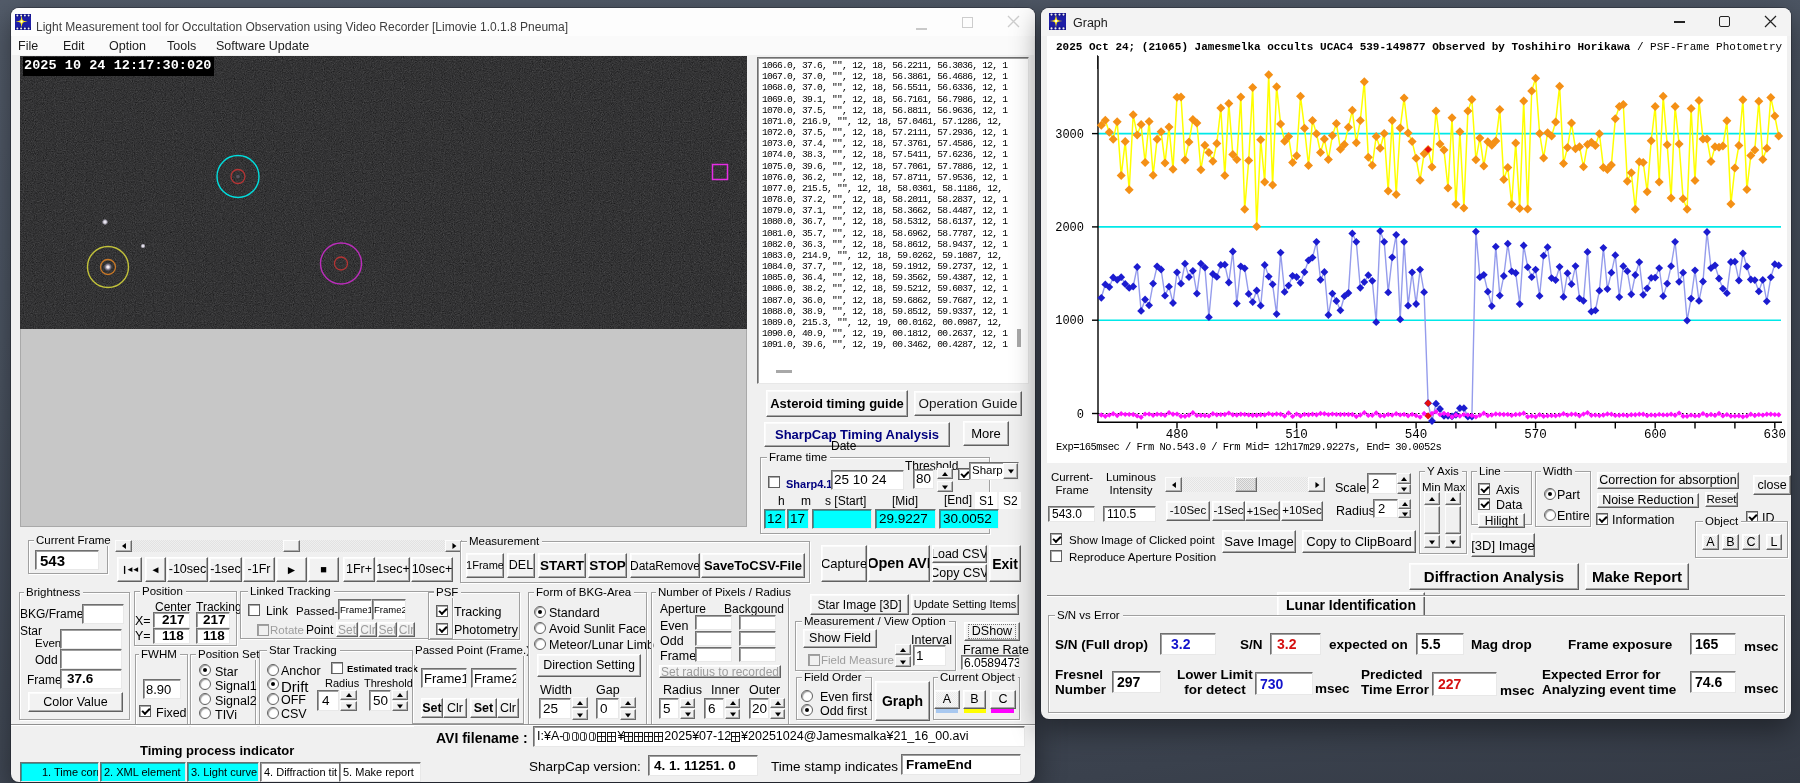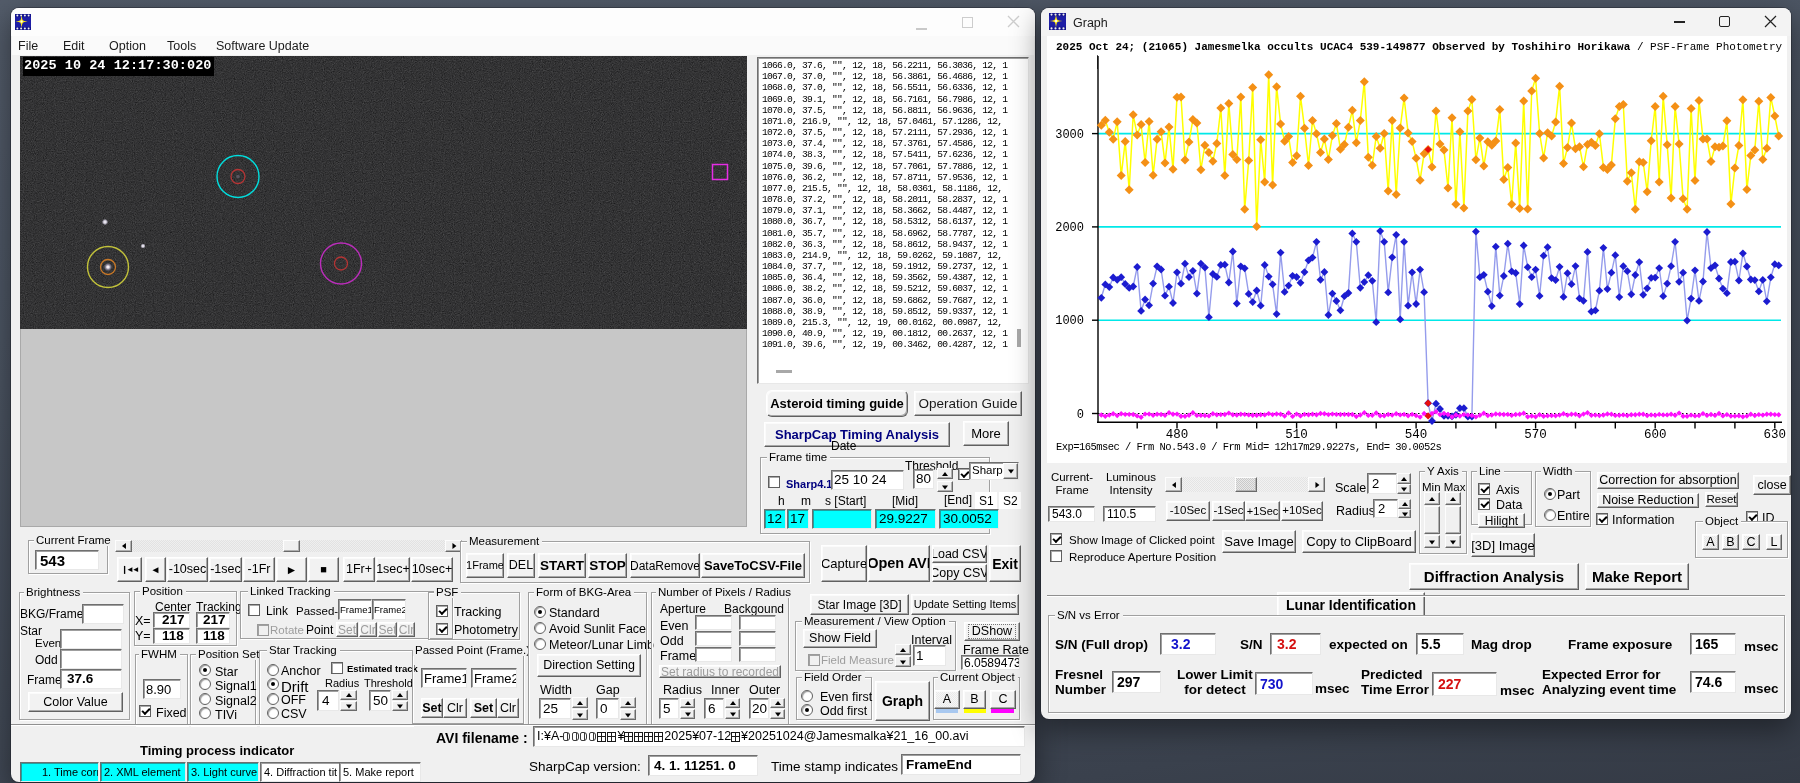--- a/index.html
+++ b/index.html
@@ -35,20 +35,21 @@
       <circle cx="6.5" cy="1.6" r="1.05" fill="#f2f2f2"></circle>
       <circle cx="10.5" cy="1.6" r="1.05" fill="#f2f2f2"></circle>
       <circle cx="14.5" cy="1.6" r="1.05" fill="#f2f2f2"></circle>
 <circle cx="2.5" cy="15.4" r="1.05" fill="#f2f2f2"></circle>
       <circle cx="6.5" cy="15.4" r="1.05" fill="#f2f2f2"></circle>
       <circle cx="10.5" cy="15.4" r="1.05" fill="#f2f2f2"></circle>
       <circle cx="14.5" cy="15.4" r="1.05" fill="#f2f2f2"></circle>
 <path d="M7 1.5 Q7.6 6 8.3 6.7 Q9 7.4 13.5 8 Q9 8.6 8.3 9.3 Q7.6 10 7 14.5 Q6.4 10 5.7 9.3 Q5 8.6 0.5 8 Q5 7.4 5.7 6.7 Q6.4 6 7 1.5 Z" fill="#ffe818"></path>
 <circle cx="7" cy="8" r="1.2" fill="#fffdf0"></circle>
 </svg>
+    <div class="t" style="left:25px;top:13px;font-size:12px;color:#3e3e3e">Light Measurement tool for Occultation Observation using Video Recorder [Limovie 1.0.1.8 Pneuma]</div>
     <div class="abs" style="left:905px;top:20px;width:11px;height:2px;background:#c9c9c9"></div>
     <div class="abs" style="left:951px;top:9px;width:11px;height:11px;border:1.5px solid #cdcdcd"></div>
     <svg class="abs" style="left:996px;top:7px" width="13" height="13">
       <path d="M1 1 L12 12 M12 1 L1 12" stroke="#cdcdcd" stroke-width="1.3"></path>
     </svg>
     <div class="abs" style="left:1px;top:28px;width:1022px;height:19px;background:#fafafa"></div>
     <div class="t" style="left:7px;top:31px;font-size:12.5px;color:#1b1b1b">File</div>
     <div class="t" style="left:52px;top:31px;font-size:12.5px;color:#1b1b1b">Edit</div>
     <div class="t" style="left:98px;top:31px;font-size:12.5px;color:#1b1b1b">Option</div>
     <div class="t" style="left:156px;top:31px;font-size:12.5px;color:#1b1b1b">Tools</div>
@@ -85,21 +86,21 @@
 <circle cx="88" cy="211" r="20.5" fill="none" stroke="#c2c23a" stroke-width="1.4"></circle>
 <circle cx="88" cy="211" r="7.5" fill="none" stroke="#c87828" stroke-width="1.3"></circle>
 <circle cx="321" cy="207.5" r="20.5" fill="none" stroke="#bb2dbb" stroke-width="1.4"></circle>
 <circle cx="321" cy="207.5" r="6.5" fill="none" stroke="#b63535" stroke-width="1.3"></circle>
 <rect x="692.5" y="108.5" width="15" height="15" fill="none" stroke="#e52ee5" stroke-width="1.5"></rect>
 </svg>
     <div class="t" style="left:12px;top:49px;font-size:13.5px;font-family:'Liberation Mono',monospace;font-weight:bold;color:#fff;background:#000;padding:1px 3px 2px 1px;letter-spacing:0.05px">2025 10 24 12:17:30:020</div>
     <div class="fld" style="left:746px;top:49px;width:272px;height:327px;font-family:'Liberation Mono',monospace;font-size:9.6px;display:block;padding:2px 0 0 4px;letter-spacing:-0.75px;line-height:11.17px;">1066.0, 37.6, "", 12, 18, 56.2211, 56.3036, 12, 1<br>1067.0, 37.0, "", 12, 18, 56.3861, 56.4686, 12, 1<br>1068.0, 37.0, "", 12, 18, 56.5511, 56.6336, 12, 1<br>1069.0, 39.1, "", 12, 18, 56.7161, 56.7986, 12, 1<br>1070.0, 37.5, "", 12, 18, 56.8811, 56.9636, 12, 1<br>1071.0, 216.9, "", 12, 18, 57.0461, 57.1286, 12, <br>1072.0, 37.5, "", 12, 18, 57.2111, 57.2936, 12, 1<br>1073.0, 37.4, "", 12, 18, 57.3761, 57.4586, 12, 1<br>1074.0, 38.3, "", 12, 18, 57.5411, 57.6236, 12, 1<br>1075.0, 39.6, "", 12, 18, 57.7061, 57.7886, 12, 1<br>1076.0, 36.2, "", 12, 18, 57.8711, 57.9536, 12, 1<br>1077.0, 215.5, "", 12, 18, 58.0361, 58.1186, 12, <br>1078.0, 37.2, "", 12, 18, 58.2011, 58.2837, 12, 1<br>1079.0, 37.1, "", 12, 18, 58.3662, 58.4487, 12, 1<br>1080.0, 36.7, "", 12, 18, 58.5312, 58.6137, 12, 1<br>1081.0, 35.7, "", 12, 18, 58.6962, 58.7787, 12, 1<br>1082.0, 36.3, "", 12, 18, 58.8612, 58.9437, 12, 1<br>1083.0, 214.9, "", 12, 18, 59.0262, 59.1087, 12, <br>1084.0, 37.7, "", 12, 18, 59.1912, 59.2737, 12, 1<br>1085.0, 36.4, "", 12, 18, 59.3562, 59.4387, 12, 1<br>1086.0, 38.2, "", 12, 18, 59.5212, 59.6037, 12, 1<br>1087.0, 36.0, "", 12, 18, 59.6862, 59.7687, 12, 1<br>1088.0, 38.9, "", 12, 18, 59.8512, 59.9337, 12, 1<br>1089.0, 215.3, "", 12, 19, 00.0162, 00.0987, 12, <br>1090.0, 40.9, "", 12, 19, 00.1812, 00.2637, 12, 1<br>1091.0, 39.6, "", 12, 19, 00.3462, 00.4287, 12, 1</div>
     <div class="abs" style="left:1006px;top:321px;width:4px;height:18px;background:#a8a8a8"></div>
     <div class="abs" style="left:765px;top:362px;width:16px;height:3px;background:#a8a8a8"></div>
-    <div class="btn " style="left:755px;top:382px;width:142px;height:27px;font-size:13px;font-weight:bold;border-radius:6px;">Asteroid timing guide</div>
+    <div class="btn " style="left:755px;top:382px;width:142px;height:27px;font-size:13px;font-weight:bold;">Asteroid timing guide</div>
     <div class="btn " style="left:903px;top:383px;width:108px;height:25px;font-size:13.5px;color:#1a1a1a">Operation Guide</div>
     <div class="btn " style="left:753px;top:414px;width:186px;height:25px;font-size:13px;font-weight:bold;color:#00007e">SharpCap Timing Analysis</div>
     <div class="btn " style="left:952px;top:413px;width:46px;height:25px;font-size:13px;">More</div>
     <div class="grp" style="left:749px;top:449px;width:230px;height:77px;"></div>
     <div class="glb" style="left:756px;top:443px">Frame time</div>
     <div class="cb" style="left:757px;top:468px"></div>
     <div class="t" style="left:775px;top:470px;font-size:11px;font-weight:bold;color:#00007e">Sharp4.1</div>
     <div class="t" style="left:820px;top:432px;font-size:12px;">Date</div>
     <div class="fld " style="left:820px;top:462px;width:73px;height:20px;font-size:13.5px;padding-left:2px;">25 10 24</div>
     <div class="t" style="left:894px;top:452px;font-size:12px;">Threshold</div>

